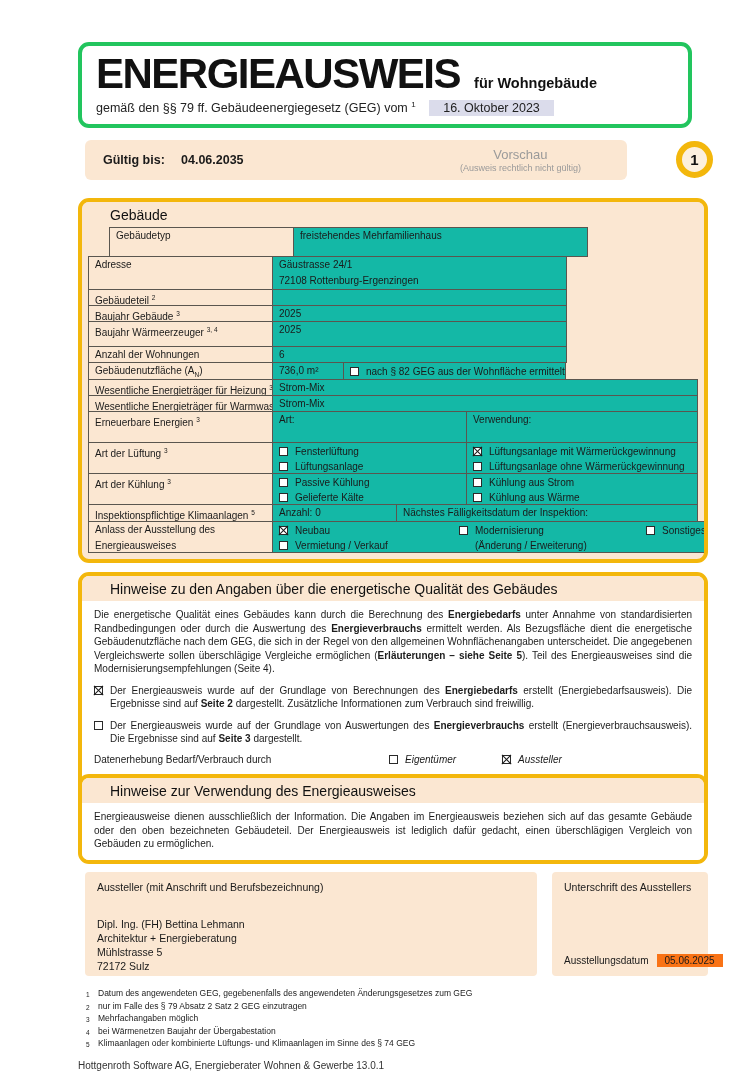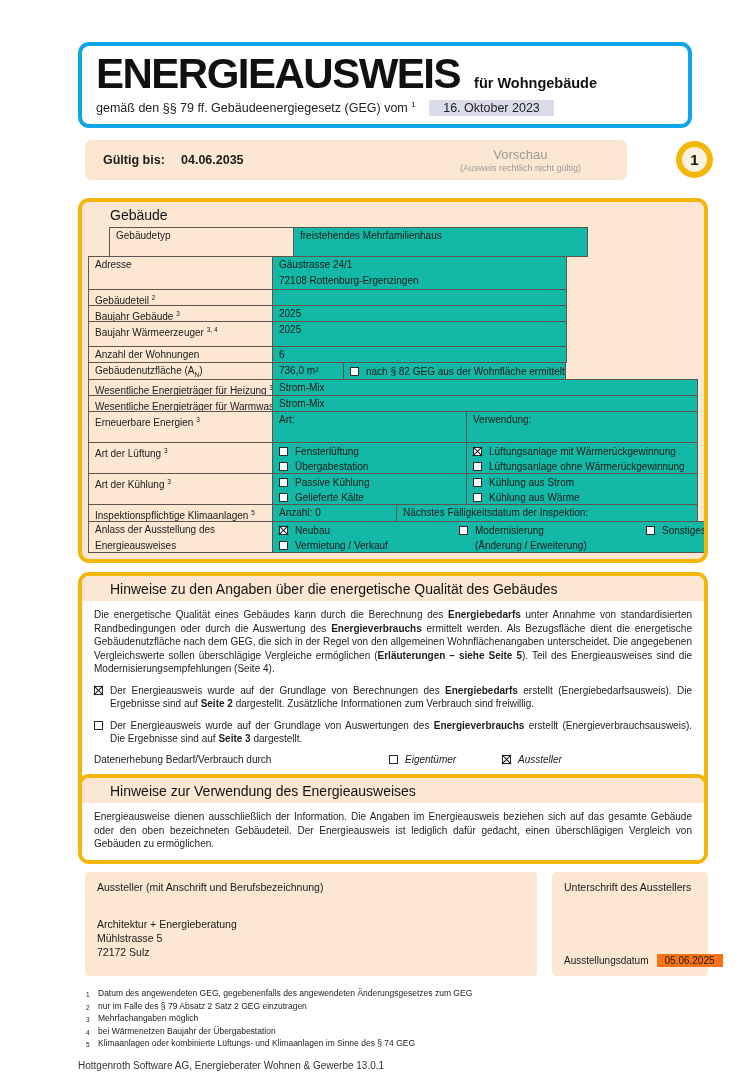--- a/index.html
+++ b/index.html
@@ -7,21 +7,21 @@
   body {
     width:755px; height:1088px; position:relative; overflow:hidden;
     font-family:"Liberation Sans","DejaVu Sans",sans-serif; color:#1a1a1a;
     -webkit-font-smoothing:antialiased;
   }
   .page { position:absolute; inset:0; }
 
   
   .hdr-box {
     position:absolute; left:78px; top:42px; width:614px; height:86px;
-    border:4px solid #0ea5e9; border-radius:11px; background:#fff;
+    border:4px solid #22c55e; border-radius:11px; background:#fff;
     padding:4px 14px 0 14px;
   }
   .hdr-title-row { white-space:nowrap; }
   .hdr-title { font-size:42px; font-weight:bold; letter-spacing:-1.5px; color:#111; }
   .hdr-sub { font-size:14.5px; font-weight:bold; margin-left:14px; color:#111; }
   .hdr-law { font-size:12.5px; margin-top:2px; color:#222; }
   .hdr-law sup { font-size:8px; }
   .chip {
     display:inline-block; background:#dbdceb; color:#222;
     padding:1px 14px; margin-left:10px; font-size:12.5px;
@@ -227,21 +227,21 @@
 
       <div class="trow rh32">
         <div class="tc lbl"><span>Art der Lüftung</span>&nbsp;<sup>3</sup></div>
         <div class="tc c-art">
           <div class="optline">
               <span class="cb" data-checked="false"></span>
               <span>Fensterlüftung</span>
             </div>
           <div class="optline">
               <span class="cb" data-checked="false"></span>
-              <span>Übergabestation</span>
+              <span>Lüftungsanlage</span>
             </div>
         </div>
         <div class="tc c-rest">
           <div class="optline">
               <span class="cb" data-checked="true"></span>
               <span>Lüftungsanlage mit Wärmerückgewinnung</span>
             </div>
           <div class="optline">
               <span class="cb" data-checked="false"></span>
               <span>Lüftungsanlage ohne Wärmerückgewinnung</span>
@@ -352,20 +352,21 @@
     <div class="sect-title">Hinweise zur Verwendung des Energieausweises</div>
     <div class="sect-body">
       <p class="just">Energieausweise dienen ausschließlich der Information. Die Angaben im Energieausweis beziehen sich auf das gesamte Gebäude oder den oben bezeichneten Gebäudeteil. Der Energieausweis ist lediglich dafür gedacht, einen überschlägigen Vergleich von Gebäuden zu ermöglichen.</p>
     </div>
   </div>
 
   <div class="issuer-row">
     <div class="issuer-box">
       <div>Aussteller (mit Anschrift und Berufsbezeichnung)</div>
       <div class="issuer-lines">
+        <div>Dipl. Ing. (FH) Bettina Lehmann</div>
         <div>Architektur + Energieberatung</div>
         <div>Mühlstrasse 5</div>
         <div>72172 Sulz</div>
       </div>
     </div>
     <div class="sign-box">
       <div>Unterschrift des Ausstellers</div>
       <div class="sign-date-row">
         <span>Ausstellungsdatum</span>
         <span class="chip-small">05.06.2025</span>

